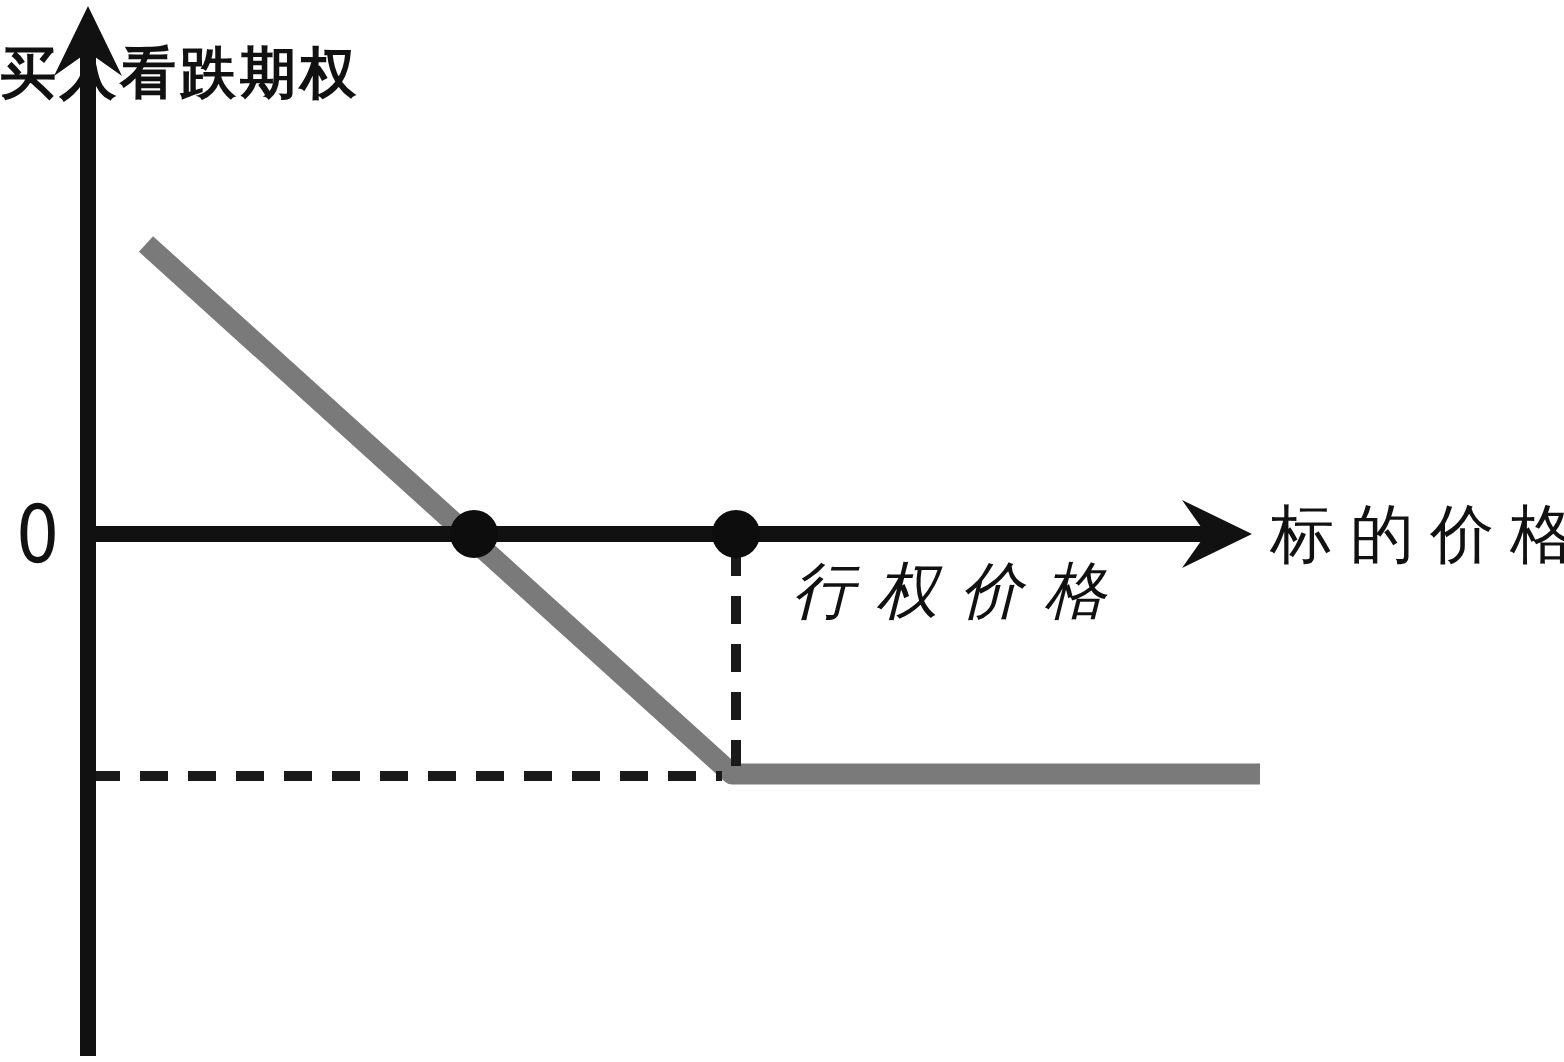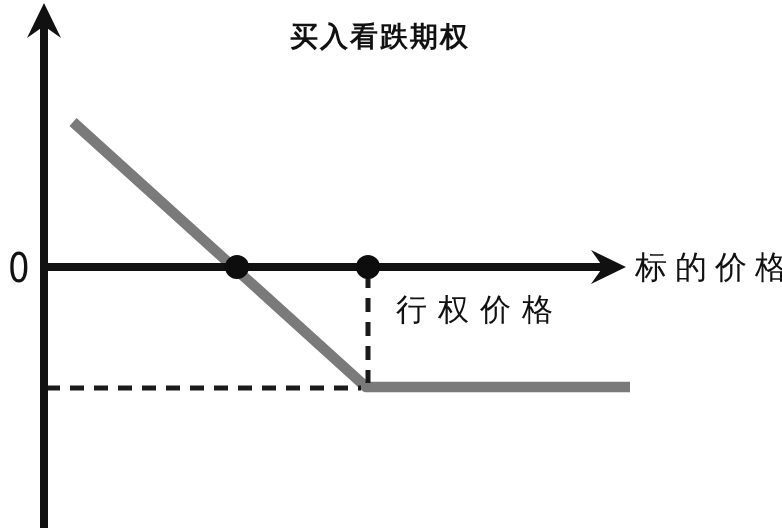--- a/index.html
+++ b/index.html
@@ -23,44 +23,45 @@
   .lbl {
     position: absolute;
     color: #111111;
     white-space: nowrap;
     line-height: 1.1;
   }
   #chart-title {
     left: 0;
     top: 22px;
     width: 760px;
-    text-align: center;
+    text-align: left;
     font-size: 28px;
     font-weight: 700;
     letter-spacing: 2px;
   }
   #origin-label {
     left: 8px;
     top: 246px;
     font-size: 40px;
     font-weight: 400;
     transform: scaleX(0.85);
     transform-origin: left center;
   }
   #x-axis-label {
     left: 635px;
     top: 250px;
     font-size: 32px;
     letter-spacing: 8px;
   }
   #strike-price-label {
     left: 396px;
-    top: 292px;
+    top: 279px;
     font-size: 31px;
     letter-spacing: 11px;
+    font-style: italic;
   }
 </style>
 </head>
 <body>
 
 <div id="stage">
   <svg id="chart-svg" width="782" height="531" viewBox="0 0 782 531">
       <polyline points="73,122 366,387 630,387" fill="none" stroke="#7a7a7a" stroke-width="10.5" stroke-linejoin="round" stroke-linecap="butt"></polyline>
       <line x1="46" y1="388" x2="361" y2="388" stroke="#1a1a1a" stroke-width="5" stroke-dasharray="14 10"></line>
       <line x1="368" y1="274" x2="368" y2="383" stroke="#1a1a1a" stroke-width="5" stroke-dasharray="14 10"></line>

